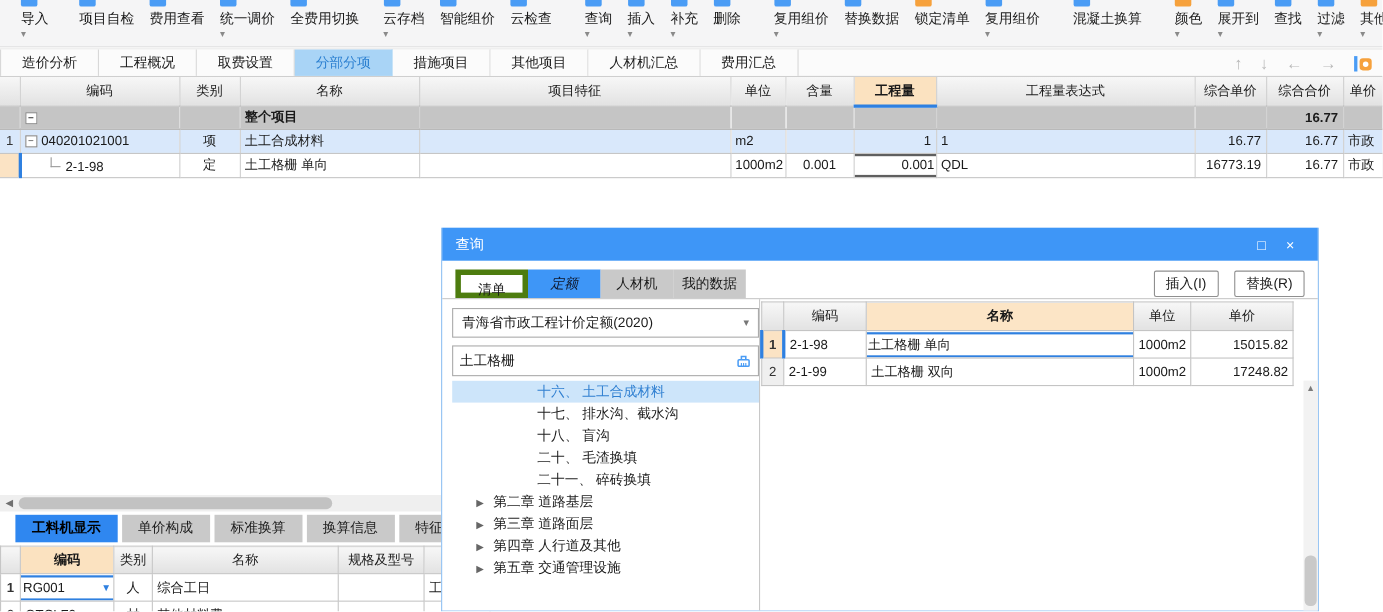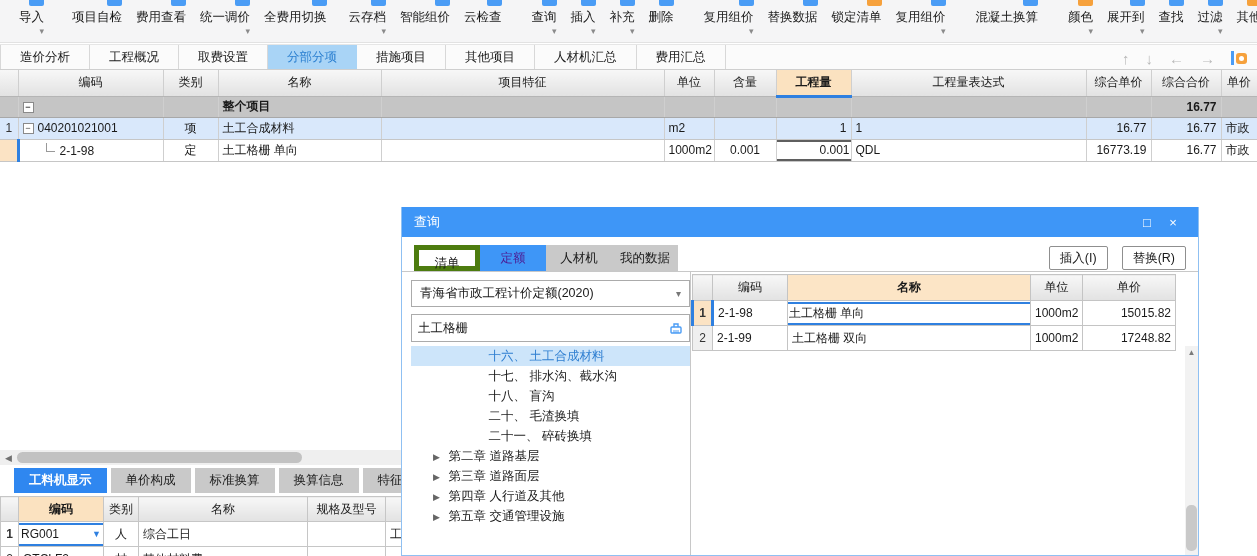--- a/index.html
+++ b/index.html
@@ -4,21 +4,21 @@
 <style>
   * { margin:0; padding:0; box-sizing:border-box; }
   html,body { background:#fff; }
   body { font-family:"Liberation Sans","DejaVu Sans",sans-serif; color:#1a1a1a; }
   #app { position:relative; width:1257px; height:556px; overflow:hidden; background:#fff; }
 
   
   .toolbar { position:absolute; left:0; top:0; width:1257px; height:43px;
              background:#f5f5f6; border-bottom:1px solid #e2e2e2;
              display:flex; align-items:flex-start; padding-left:12px; }
-  .tb-item { display:flex; flex-direction:column; align-items:flex-end; padding:0 7px; cursor:default; }
+  .tb-item { display:flex; flex-direction:column; align-items:flex-start; padding:0 7px; cursor:default; }
   .tb-icon { width:15px; height:6px; border-radius:0 0 2px 2px; background:var(--ic,#4a9cf5); margin-top:0; }
   .tb-label { font-size:12.5px; line-height:16px; margin-top:3px; white-space:nowrap; }
   .dd-arrow { font-size:9px; color:#8a8a8a; line-height:10px; margin-top:1px; }
   .toolbar .tb-item:nth-child(2)  { margin-left:14px; }
   .toolbar .tb-item:nth-child(6)  { margin-left:8px; }
   .toolbar .tb-item:nth-child(9)  { margin-left:16px; }
   .toolbar .tb-item:nth-child(13) { margin-left:16px; }
   .toolbar .tb-item:nth-child(17) { margin-left:16px; }
   .toolbar .tb-item:nth-child(18) { margin-left:16px; }
   .toolbar .tb-item:nth-child(23) { margin-left:24px; }
@@ -59,42 +59,42 @@
               margin:0 5px 3px 22px; }
   .focus-cell { margin:0 -4px; height:21px; border:2px solid #5f5f5f; line-height:17px;
                 text-align:right; padding:0 3px; background:#fff; }
 
   
   .hscroll { position:absolute; left:0; top:450px; width:410px; height:15px; background:#efefef; display:flex; align-items:center; }
   .hs-arrow { color:#707070; font-size:9px; padding:0 5px; }
   .hs-thumb { width:285px; height:11px; background:#c2c2c2; border-radius:6px; }
   .bottom-tabs { position:absolute; left:0; top:468px; width:700px; height:26px; display:flex; padding-left:14px; gap:4px; }
   .bp-tab { height:25px; line-height:25px; padding:0 15px; background:#c9c9c9; font-size:12.5px; white-space:nowrap; }
-  .bp-tab.active { background:#2f87f0; color:#ffffff; font-weight:bold; }
+  .bp-tab.active { background:#2f87f0; color:#000000; font-weight:bold; }
   .bottom-grid { position:absolute; left:0; top:496px; width:700px; }
   .bottom-grid table { width:445px; }
   .bottom-grid th, .bottom-grid td { border:1px solid #c6c6c6; padding:0 4px; font-size:12px;
       overflow:hidden; white-space:nowrap; font-weight:normal; }
   .bottom-grid th { background:linear-gradient(#f7f7f7,#e2e2e2); height:25px; text-align:center; }
   .bottom-grid th.selected-col { background:#fbe2c0; font-weight:bold; }
   .bottom-grid td { height:25px; background:#fff; }
   .combo { margin:0 -4px; height:23px; border:2px solid #2f80e0; background:#fff; display:flex;
            align-items:center; justify-content:space-between; padding:0 4px; }
   .combo-arrow { color:#2f80e0; font-size:9px; }
 
   
   .dialog { position:absolute; left:401px; top:207px; width:798px; height:349px; background:#fff;
             border:1px solid #8fc0f2; border-top:none; z-index:10; }
   .dlg-title { height:30px; background:#3e96f7; display:flex; align-items:center; color:#fff; padding:0 12px; }
   .dlg-title-text { font-size:13px; flex:1; }
   .dlg-win-btn { width:26px; text-align:center; font-size:13px; color:#fff; }
   .dlg-tabs { position:absolute; left:12px; top:38px; display:flex; }
   .dlg-tab { width:66px; height:26px; line-height:26px; text-align:center; font-size:12.5px; background:#c9c9c9; }
   .dlg-tab.plain { background:#fff; border:5px solid #4d7c0f; }
-  .dlg-tab.active { background:#3e96f7; color:#4c1d95; }
+  .dlg-tab.active { background:#3e96f7; color:#0f172a;font-style:italic; }
   .dlg-btns { position:absolute; right:12px; top:39px; display:flex; gap:14px; }
   .dlg-btn { min-width:58px; height:24px; line-height:22px; text-align:center; background:#fff;
              border:1px solid #8f8f8f; border-radius:2px; font-size:12.5px; padding:0 10px; }
   .dlg-sep { position:absolute; left:0; top:64px; width:100%; border-top:1px solid #c8c8c8; }
   .v-divider { position:absolute; left:288px; top:65px; bottom:0; border-left:1px solid #c8c8c8; }
 
   .lib-select { position:absolute; left:9px; top:73px; width:279px; height:27px; border:1px solid #ababab;
                 display:flex; align-items:center; padding:0 8px; font-size:12.5px; background:#fff; }
   .lib-select .sel-text { flex:1; overflow:hidden; white-space:nowrap; }
   .sel-arrow { color:#777; font-size:10px; }

